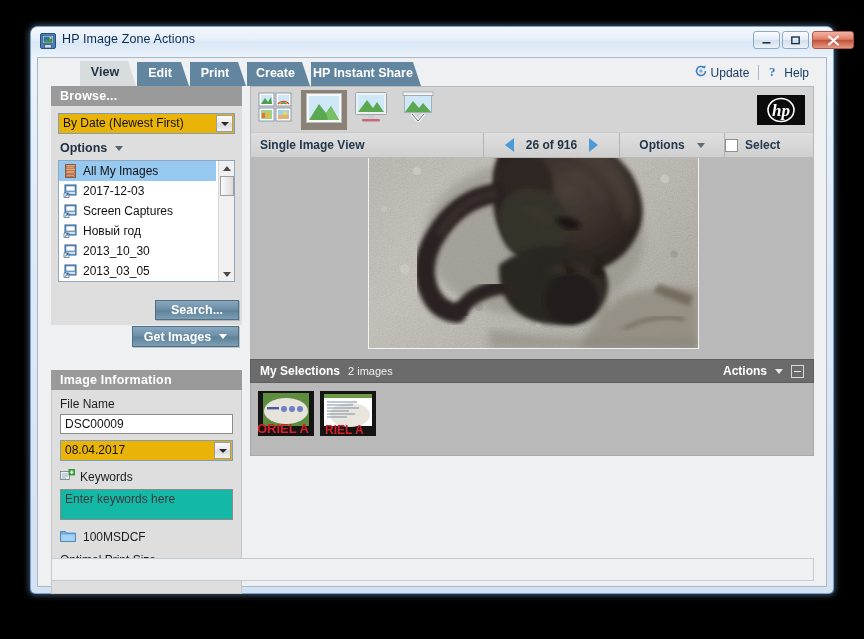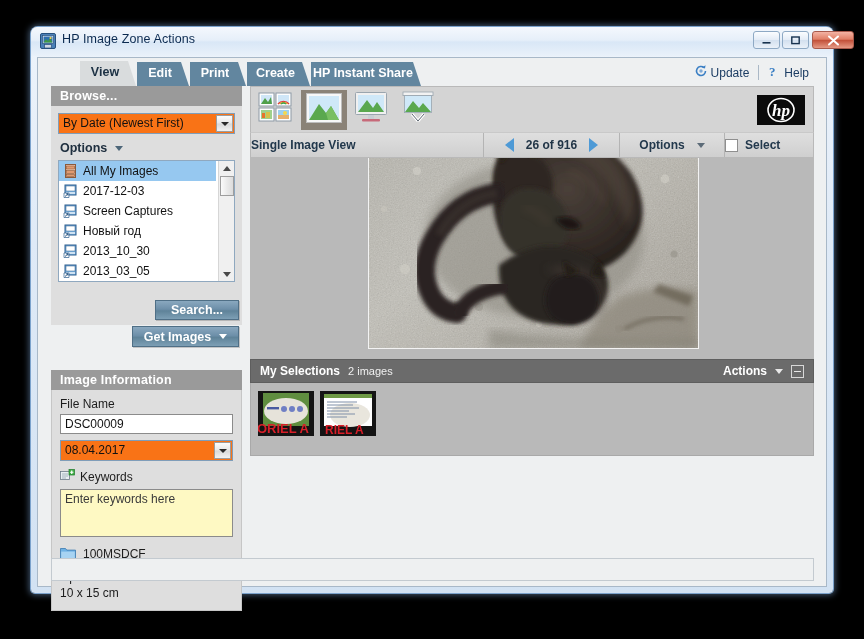--- a/index.html
+++ b/index.html
@@ -162,21 +162,21 @@
   }
   #browse-body {
     height: 212px;
     padding: 7px 7px 0 7px;
     background: #dedede;
     border: none;
   }
   .combo {
     position: relative;
     height: 21px;
-    background: #f97316;
+    background: #eab308;
     border: 1px solid #7f9db9;
     box-sizing: border-box;
     font-size: 12px;
     color: #111;
     line-height: 19px;
     padding-left: 4px;
     cursor: default;
   }
   .combo-arrow {
     position: absolute;
@@ -332,22 +332,22 @@
     color: #111;
     line-height: 18px;
     padding-left: 4px;
     cursor: text;
   }
   #kw-row {
     display: flex; align-items: center; gap: 5px;
     margin-top: 7px; margin-bottom: 3px;
   }
   #kw-box {
-    height: 48px;
-    background: #fef9c3;
+    height: 31px;
+    background: #14b8a6;
     border: 1px solid #8b8b8b;
     box-sizing: border-box;
     font-size: 12px;
     color: #3a3a3a;
     padding: 2px 0 4px 4px;
     cursor: text;
   }
   #folder-row {
     display: flex; align-items: center; gap: 7px;
     margin-top: 9px;
@@ -398,20 +398,21 @@
     border: 1px solid #b9b9b9;
     border-top: 1px solid #c9c9c9;
     box-sizing: border-box;
     display: flex; align-items: stretch;
     font-size: 12px;
     color: #23394d;
   }
   #viewbar-title {
     flex: 1;
     display: flex; align-items: center;
+    padding-left: 9px;
     font-weight: bold;
     color: #22384c;
   }
   .vb-sep { width: 1px; background: #b4b4b4; }
   #viewbar-nav {
     width: 135px;
     display: flex; align-items: center; justify-content: center;
     gap: 12px;
     font-weight: bold;
     color: #1f3345;

